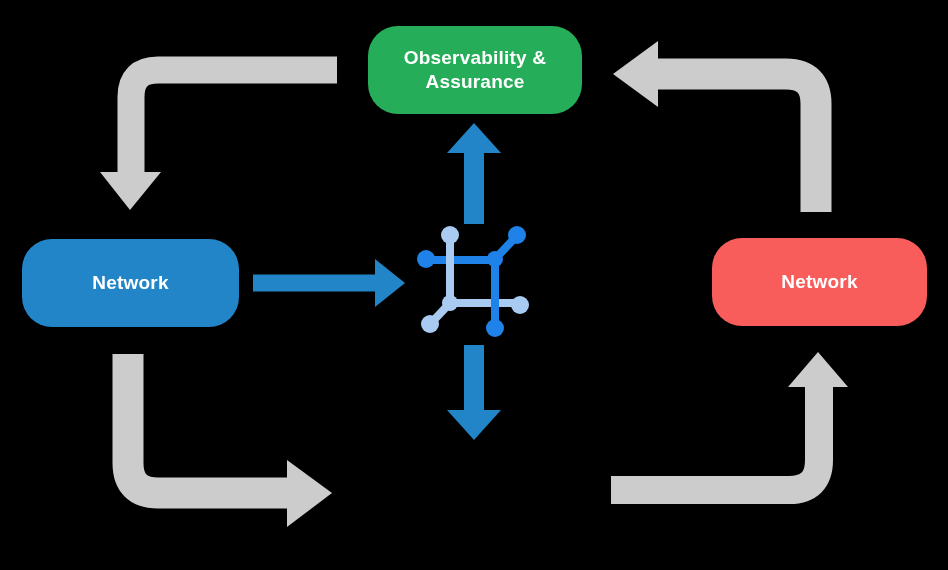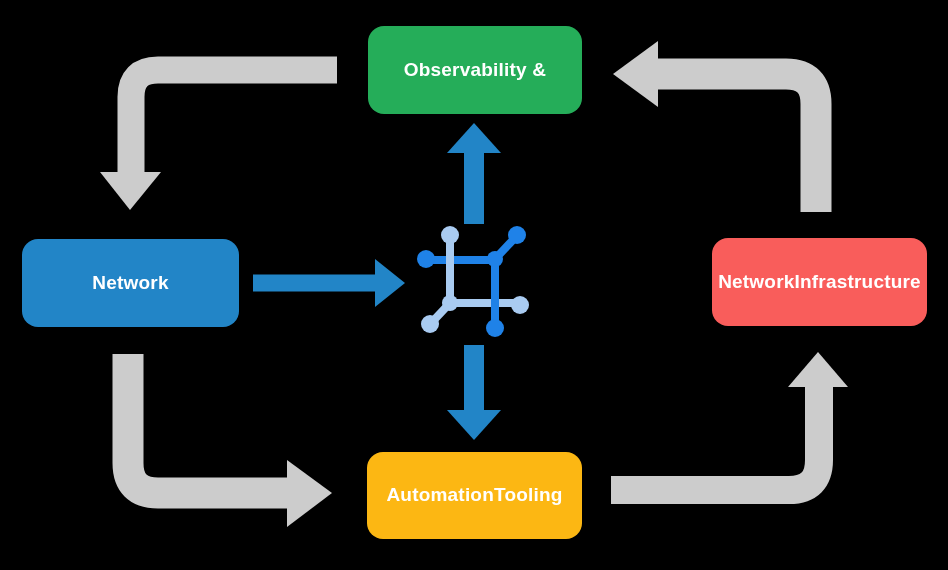--- a/index.html
+++ b/index.html
@@ -11,24 +11,24 @@
     position: relative;
     width: 948px;
     height: 570px;
     background: #000000;
     overflow: hidden;
     font-family: "Liberation Sans", sans-serif;
   }
   .node {
     position: absolute;
     display: flex;
-    flex-direction: row;
+    flex-direction: column;
     justify-content: center;
     align-items: center;
-    border-radius: 16px;
+    border-radius: 30px;
     text-align: center;
     font-size: 19px;
     font-weight: 600;
     line-height: 1.28;
     letter-spacing: 0.2px;
     color: #ffffff;
   }
   .node span { display: block; }
   #node-observability   { left: 368px; top: 26px;  width: 214px; height: 88px; }
   #node-operations      { left: 22px;  top: 239px; width: 217px; height: 88px; }
@@ -109,29 +109,25 @@
     </g>
 
     <g stroke-width="8" stroke-linecap="round" style="stroke: rgb(169, 203, 241); fill: rgb(169, 203, 241);">
       <path d="M 40 20 V 83"></path>
       <circle cx="40" cy="15" r="9" stroke="none"></circle>
     </g>
   </svg>
 
   <div class="node" id="node-observability" style="background-color: rgb(37, 173, 89); color: rgb(255, 255, 255);">
     <span>Observability &amp;</span>
+    <span>Assurance</span>
   </div>
 
   <div class="node" id="node-operations" style="background-color: rgb(34, 133, 199); color: rgb(255, 255, 255);">
     <span>Network</span>
   </div>
 
   <div class="node" id="node-infrastructure" style="background-color: rgb(249, 93, 91); color: rgb(255, 255, 255);">
     <span>Network</span>
-    <span>Infrastructure</span>
   </div>
 
-  <div class="node" id="node-tooling" style="background-color: rgb(252, 183, 19); color: rgb(255, 255, 255);">
-    <span>Automation</span>
-    <span>Tooling</span>
-  </div>
 
 </div>
 
 </body></html>

